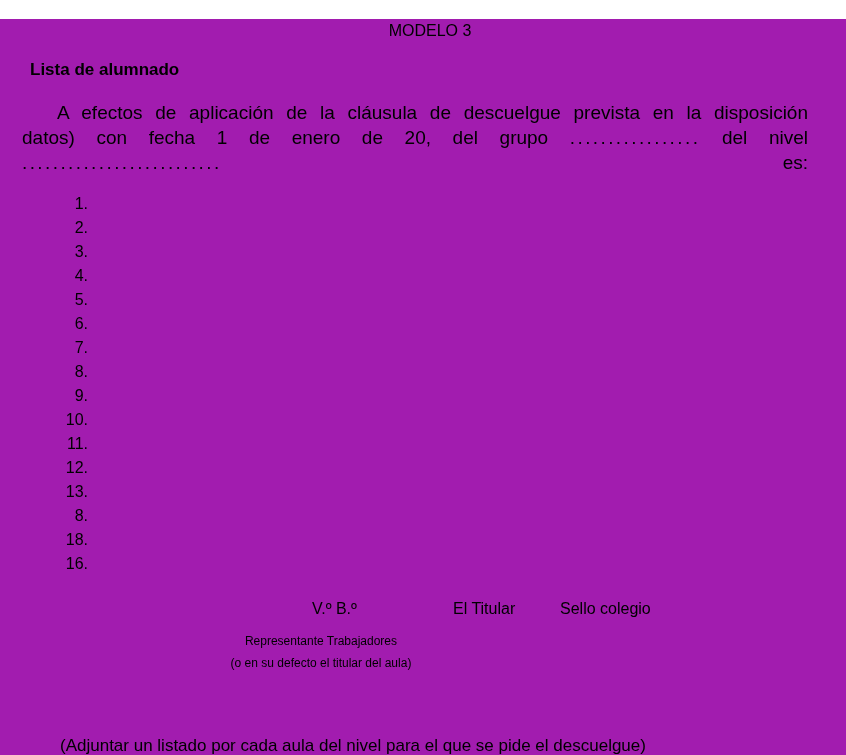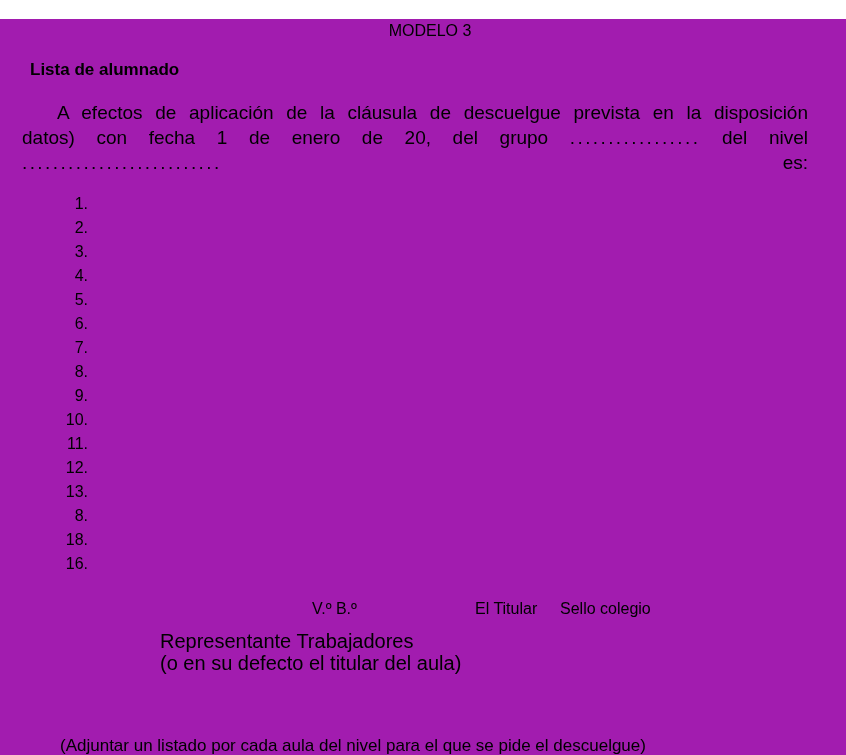--- a/index.html
+++ b/index.html
@@ -65,29 +65,29 @@
   .roster-left  { left: 30px; }
   .roster-right { left: 498px; }
   .sig-label {
     position: absolute;
     top: 580px;
     font-size: 16px;
     line-height: 19px;
     white-space: nowrap;
   }
   .sig-vobo    { left: 312px; }
-  .sig-titular { left: 475px; }
+  .sig-titular { left: 453px; }
   .sig-sello   { left: 560px; }
   .rep-block {
     position: absolute;
     left: 160px;
     top: 611px;
     width: 322px;
-    text-align: left;
-    font-size: 20px;
+    text-align: center;
+    font-size: 12px;
     line-height: 22px;
   }
   .footer-note {
     position: absolute;
     left: 60px;
     top: 716px;
     font-size: 17px;
     line-height: 22px;
     white-space: nowrap;
   }

